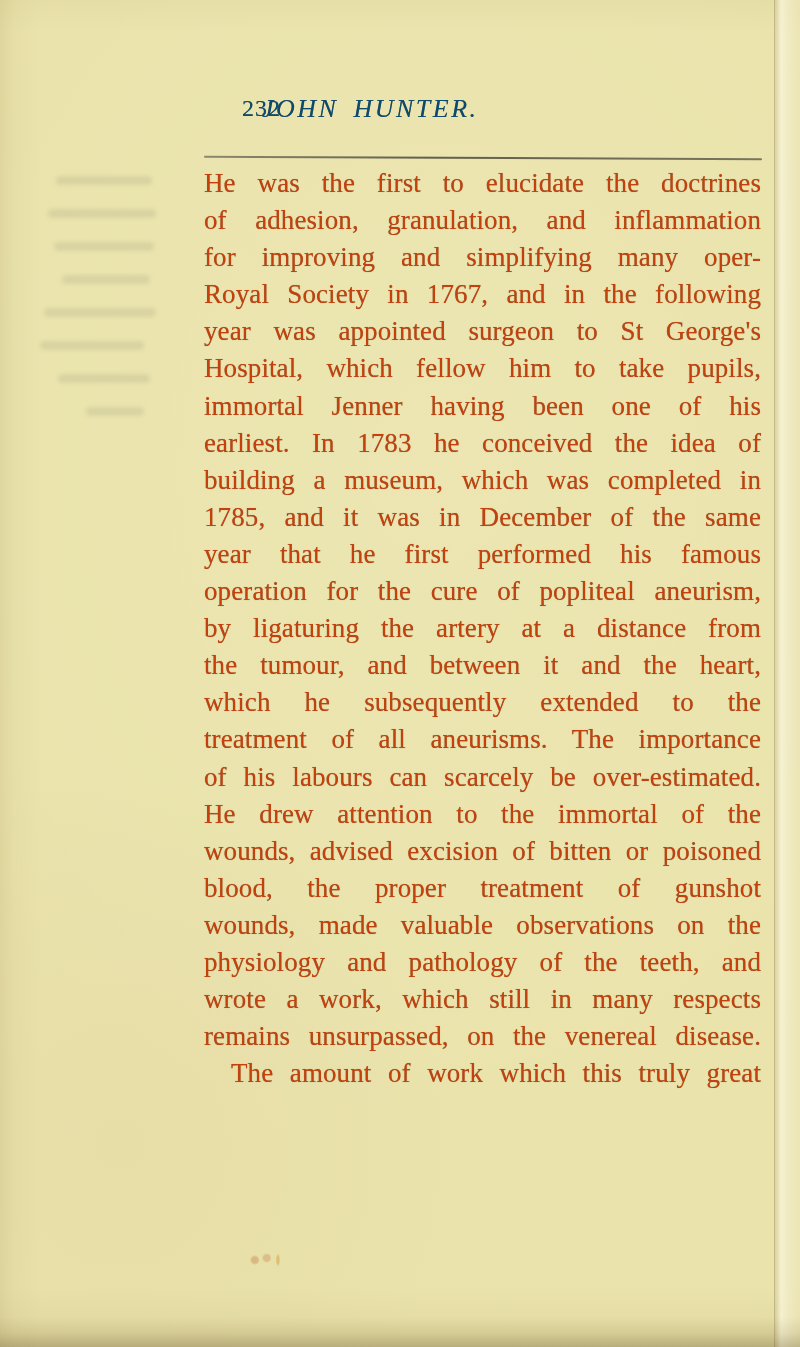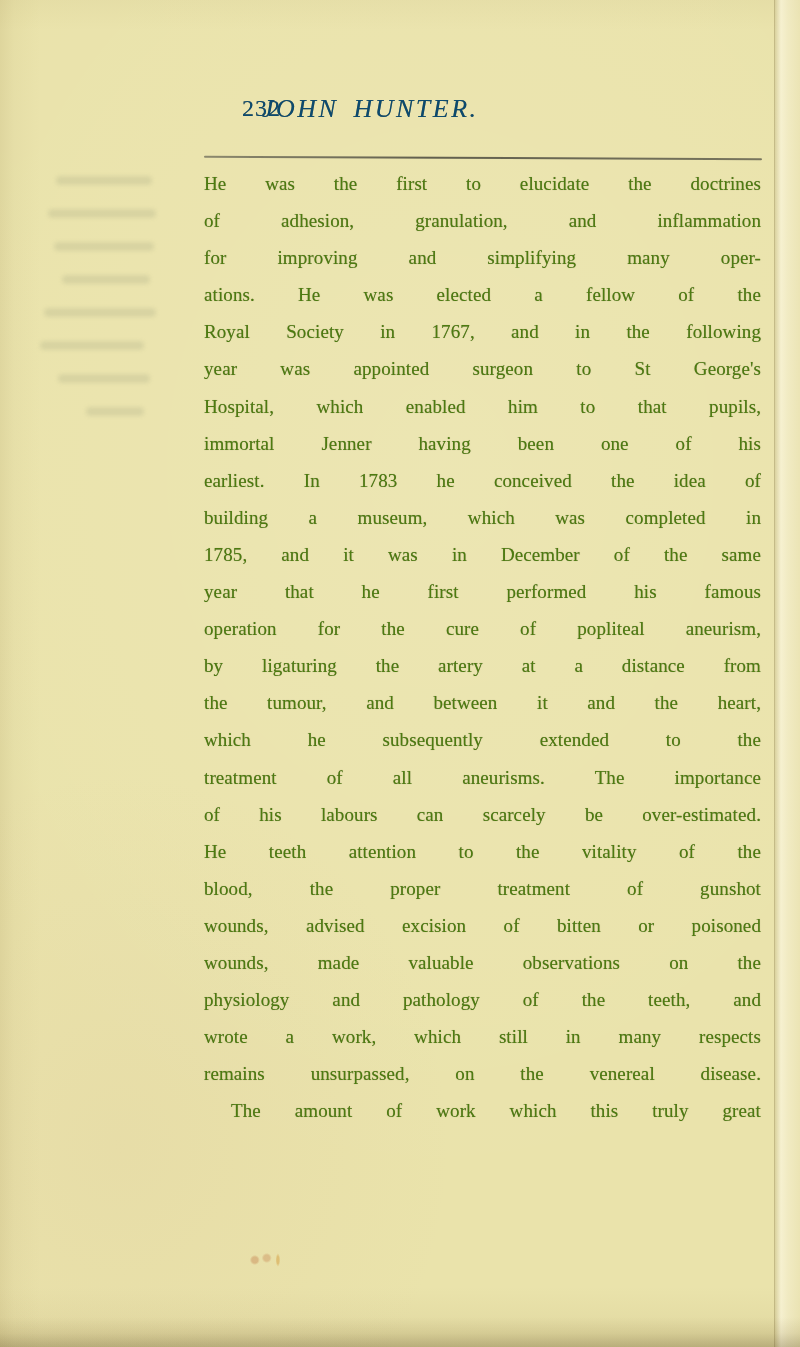--- a/index.html
+++ b/index.html
@@ -125,22 +125,22 @@
     height: 2px;
     background: linear-gradient(90deg, rgba(108,106,88,0.75), rgba(90,88,72,0.95) 40%, rgba(100,98,80,0.85));
     transform: rotate(0.25deg);
     border-radius: 1px;
   }
   .body-text {
     position: absolute;
     left: 204px;
     top: 165px;
     width: 557px;
-    color: #4d7c0f;
-    font-size: 19px;
+    color: #c2410c;
+    font-size: 27px;
     text-shadow: 0 0 0.7px rgba(70,65,50,0.55);
   }
   .text-line {
     height: 37.1px;
     line-height: 37.1px;
     text-align: justify;
     text-align-last: justify;
     white-space: nowrap;
     letter-spacing: 0.1px;
   }
@@ -171,38 +171,37 @@
     <span class="page-number">232</span>
     <span class="running-title">JOHN HUNTER.</span>
   </div>
 
   <div class="header-rule"></div>
 
   <div class="body-text">
     <div class="text-line">He was the first to elucidate the doctrines</div>
     <div class="text-line">of adhesion, granulation, and inflammation</div>
     <div class="text-line">for improving and simplifying many oper-</div>
-    <div class="text-line">ations. He was elected a fellow of the</div>
     <div class="text-line">Royal Society in 1767, and in the following</div>
     <div class="text-line">year was appointed surgeon to St George's</div>
-    <div class="text-line">Hospital, which enabled him to that pupils,</div>
+    <div class="text-line">Hospital, which fellow him to take pupils,</div>
     <div class="text-line">immortal Jenner having been one of his</div>
     <div class="text-line">earliest. In 1783 he conceived the idea of</div>
     <div class="text-line">building a museum, which was completed in</div>
     <div class="text-line">1785, and it was in December of the same</div>
     <div class="text-line">year that he first performed his famous</div>
     <div class="text-line">operation for the cure of popliteal aneurism,</div>
     <div class="text-line">by ligaturing the artery at a distance from</div>
     <div class="text-line">the tumour, and between it and the heart,</div>
     <div class="text-line">which he subsequently extended to the</div>
     <div class="text-line">treatment of all aneurisms. The importance</div>
     <div class="text-line">of his labours can scarcely be over-estimated.</div>
-    <div class="text-line">He teeth attention to the vitality of the</div>
+    <div class="text-line">He drew attention to the immortal of the</div>
+    <div class="text-line">wounds, advised excision of bitten or poisoned</div>
     <div class="text-line">blood, the proper treatment of gunshot</div>
-    <div class="text-line">wounds, advised excision of bitten or poisoned</div>
     <div class="text-line">wounds, made valuable observations on the</div>
     <div class="text-line">physiology and pathology of the teeth, and</div>
     <div class="text-line">wrote a work, which still in many respects</div>
     <div class="text-line">remains unsurpassed, on the venereal disease.</div>
     <div class="text-line indent">The amount of work which this truly great</div>
   </div>
 
   <div class="stain-mark"></div>
   <div class="page-edge-right"></div>
   <div class="page-bottom-shadow"></div>

